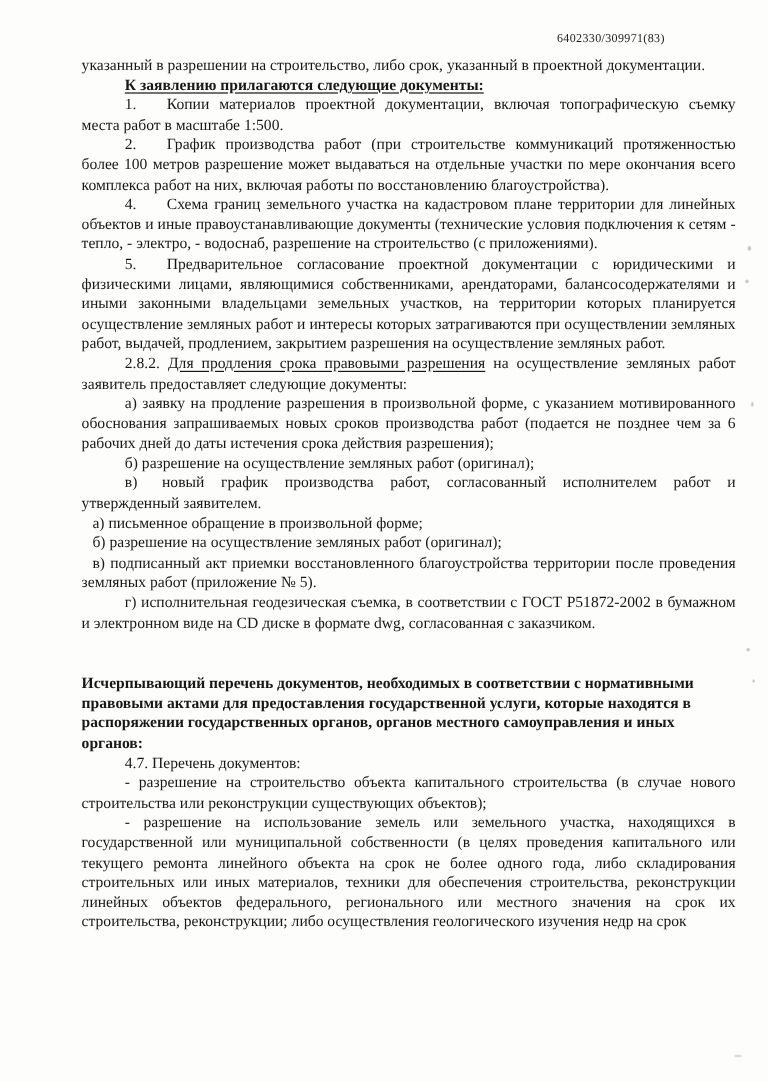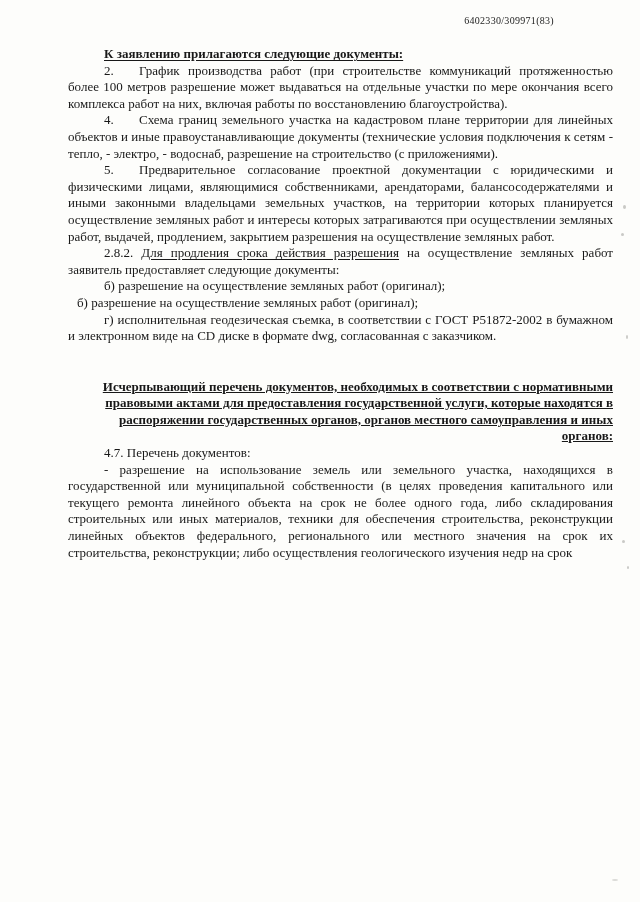--- a/index.html
+++ b/index.html
@@ -13,38 +13,37 @@
   }
   .page {
     position: absolute; inset: 0;
     background: #fdfdfb;
     padding: 46px 27px 20px 68px;
     font-size: 13px;
     line-height: 16.6px;
   }
   .doc-ref {
     position: absolute;
-    top: 13px; right: 86px;
+    top: 25px; right: 86px;
     font-size: 10px;
     letter-spacing: .3px;
     color: #222;
   }
   p { text-align: justify; }
   .indent { text-indent: 36px; }
   .small-indent { text-indent: 9px; }
   .num { display: inline-block; width: 35px; text-indent: 0; }
   .num-v { display: inline-block; width: 31px; text-indent: 0; }
   .attach-heading { font-weight: bold; }
   .attach-heading u { text-decoration: underline; }
   .section-heading {
     margin-top: 34px;
-    text-align: right;
+    text-align: left;
     font-weight: bold;
     text-indent: 0;
-    text-decoration: underline;
   }
   u { text-underline-offset: 2px; }
   .artifact {
     position: absolute;
     background: #8a8a86;
     border-radius: 50%;
     opacity: .45;
   }
   .a1 { left: 623px; top: 205px; width: 3px; height: 4px; }
   .a2 { left: 621px; top: 233px; width: 3px; height: 3px; }
@@ -53,49 +52,56 @@
   .a5 { left: 627px; top: 566px; width: 2px; height: 3px; }
   .a6 { left: 612px; top: 879px; width: 6px; height: 2px; opacity: .3; }
 </style>
 </head>
 <body>
 
 <div class="page">
 
   <div class="doc-ref">6402330/309971(83)</div>
 
+  <p>указанный в разрешении на строительство, либо срок, указанный в проектной документации.</p>
 
   <p class="indent attach-heading"><u>К заявлению прилагаются следующие документы:</u></p>
 
+  <p class="indent"><span class="num">1.</span><span>Копии материалов проектной документации, включая топографическую съемку места работ в масштабе 1:500.</span></p>
 
   <p class="indent"><span class="num">2.</span><span>График производства работ (при строительстве коммуникаций протяженностью более 100 метров разрешение может выдаваться на отдельные участки по мере окончания всего комплекса работ на них, включая работы по восстановлению благоустройства).</span></p>
 
 
   <p class="indent"><span class="num">4.</span><span>Схема границ земельного участка на кадастровом плане территории для линейных объектов и иные правоустанавливающие документы (технические условия подключения к сетям - тепло, - электро, - водоснаб, разрешение на строительство (с приложениями).</span></p>
 
   <p class="indent"><span class="num">5.</span><span>Предварительное согласование проектной документации с юридическими и физическими лицами, являющимися собственниками, арендаторами, балансосодержателями и иными законными владельцами земельных участков, на территории которых планируется осуществление земляных работ и интересы которых затрагиваются при осуществлении земляных работ, выдачей, продлением, закрытием разрешения на осуществление земляных работ.</span></p>
 
 
-  <p class="indent"><span>2.8.2. </span><u>Для продления срока действия разрешения</u><span> на осуществление земляных работ заявитель предоставляет следующие документы:</span></p>
+  <p class="indent"><span>2.8.2. </span><u>Для продления срока правовыми разрешения</u><span> на осуществление земляных работ заявитель предоставляет следующие документы:</span></p>
 
+  <p class="indent">а) заявку на продление разрешения в произвольной форме, с указанием мотивированного обоснования запрашиваемых новых сроков производства работ (подается не позднее чем за 6 рабочих дней до даты истечения срока действия разрешения);</p>
 
   <p class="indent">б) разрешение на осуществление земляных работ (оригинал);</p>
 
+  <p class="indent"><span class="num-v">в)</span><span>новый график производства работ, согласованный исполнителем работ и утвержденный заявителем.</span></p>
 
 
+  <p class="small-indent">а) письменное обращение в произвольной форме;</p>
 
   <p class="small-indent">б) разрешение на осуществление земляных работ (оригинал);</p>
 
+  <p class="small-indent">в) подписанный акт приемки восстановленного благоустройства территории после проведения земляных работ (приложение № 5).</p>
 
   <p class="indent">г) исполнительная геодезическая съемка, в соответствии с ГОСТ Р51872-2002 в бумажном и электронном виде на CD диске в формате dwg, согласованная с заказчиком.</p>
 
   <p class="section-heading">Исчерпывающий перечень документов, необходимых в соответствии с нормативными правовыми актами для предоставления государственной услуги, которые находятся в распоряжении государственных органов, органов местного самоуправления и иных органов:</p>
 
   <p class="indent">4.7. Перечень документов:</p>
 
+  <p class="indent">- разрешение на строительство объекта капитального строительства (в случае нового строительства или реконструкции существующих объектов);</p>
 
   <p class="indent">- разрешение на использование земель или земельного участка, находящихся в государственной или муниципальной собственности (в целях проведения капитального или текущего ремонта линейного объекта на срок не более одного года, либо складирования строительных или иных материалов, техники для обеспечения строительства, реконструкции линейных объектов федерального, регионального или местного значения на срок их строительства, реконструкции; либо осуществления геологического изучения недр на срок</p>
 
 </div>
 
 <div class="artifact a1"></div>
 <div class="artifact a2"></div>
 <div class="artifact a3"></div>
 <div class="artifact a4"></div>
 <div class="artifact a5"></div>

